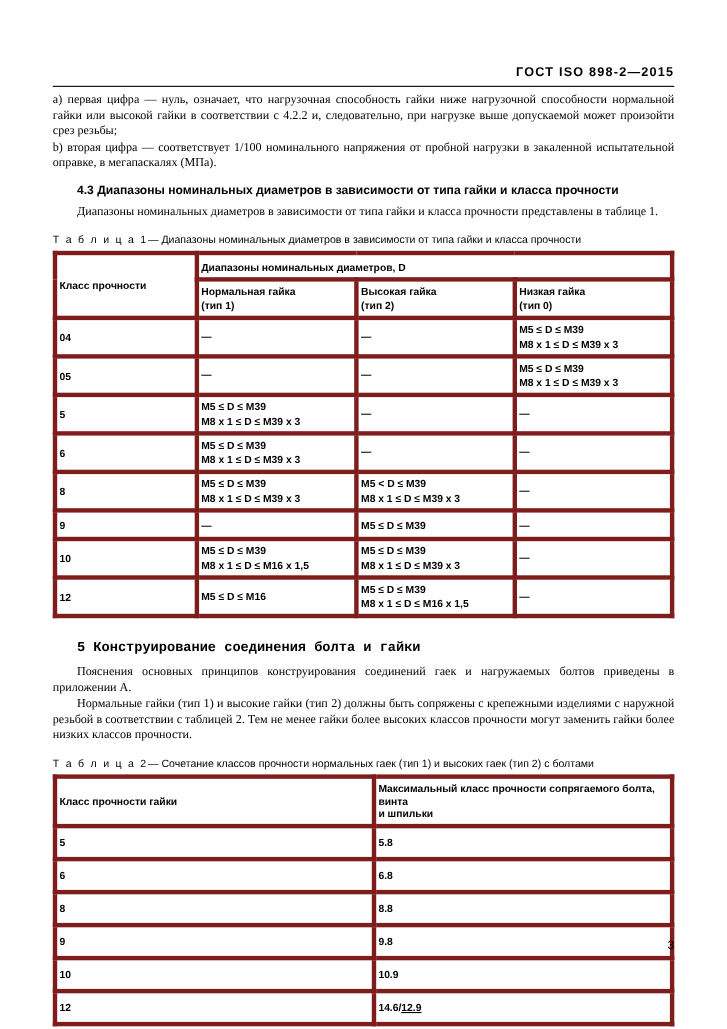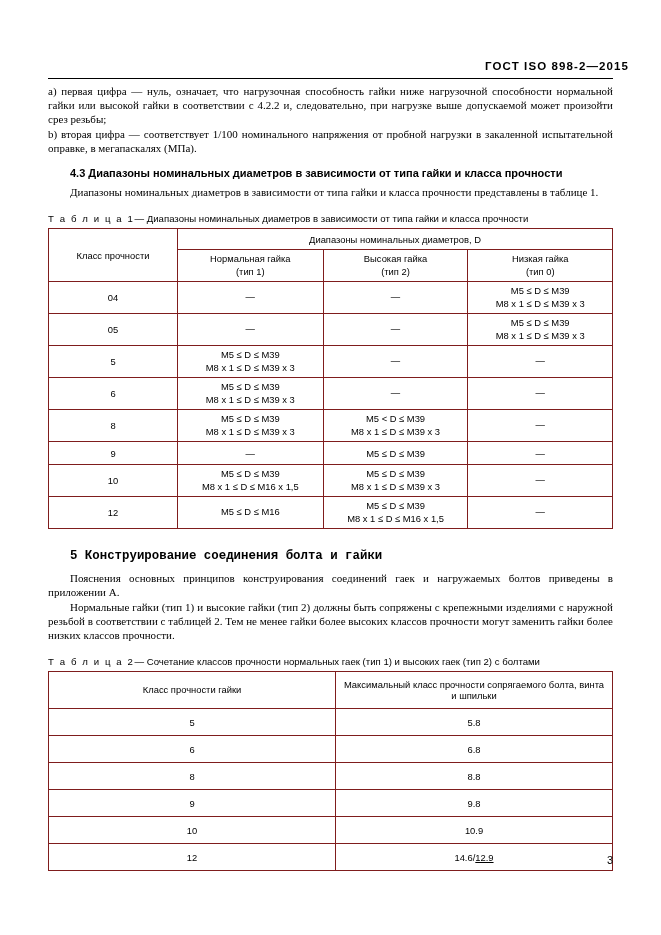--- a/index.html
+++ b/index.html
@@ -18,21 +18,21 @@
     position: relative;
     width: 661px;
     height: 935px;
     box-sizing: border-box;
     padding: 0;
   }
   .header {
     position: absolute;
     top: 60px;
     left: 48px;
-    right: 32px;
+    right: 48px;
     text-align: right;
     font-family: "Liberation Sans", sans-serif;
     font-weight: bold;
     font-size: 11.5px;
     letter-spacing: 0.2px;
   }
   .header .spaced {
     letter-spacing: 1.1px;
   }
   .hrule {
@@ -78,25 +78,25 @@
   .table-caption .tw {
     letter-spacing: 1.6px;
   }
   table {
     border-collapse: collapse;
     width: 100%;
     font-family: "Liberation Sans", sans-serif;
     font-size: 9.4px;
   }
   table td, table th {
-    border: 1px solid #7f1d1d;
-    text-align: center;
+    border: 4px solid #7f1d1d;
+    text-align: left;
     vertical-align: middle;
     padding: 3px 2px;
-    font-weight: normal;
+    font-weight: bold;
   }
   .t1 td, .t1 th { height: 16px; }
   .t1 .hdr-main { height: 14px; }
   .t1 .cell-two { line-height: 12.5px; }
   .t1 td.cls { width: 128px; }
   .t1 td.col { width: 145px; }
   .t2 { margin-top: 2px; }
   .t2 td { height: 20px; }
   .t2 td.c1 { width: 282px; }
   .t2 .hdr { height: 30px; line-height: 11.5px; }

